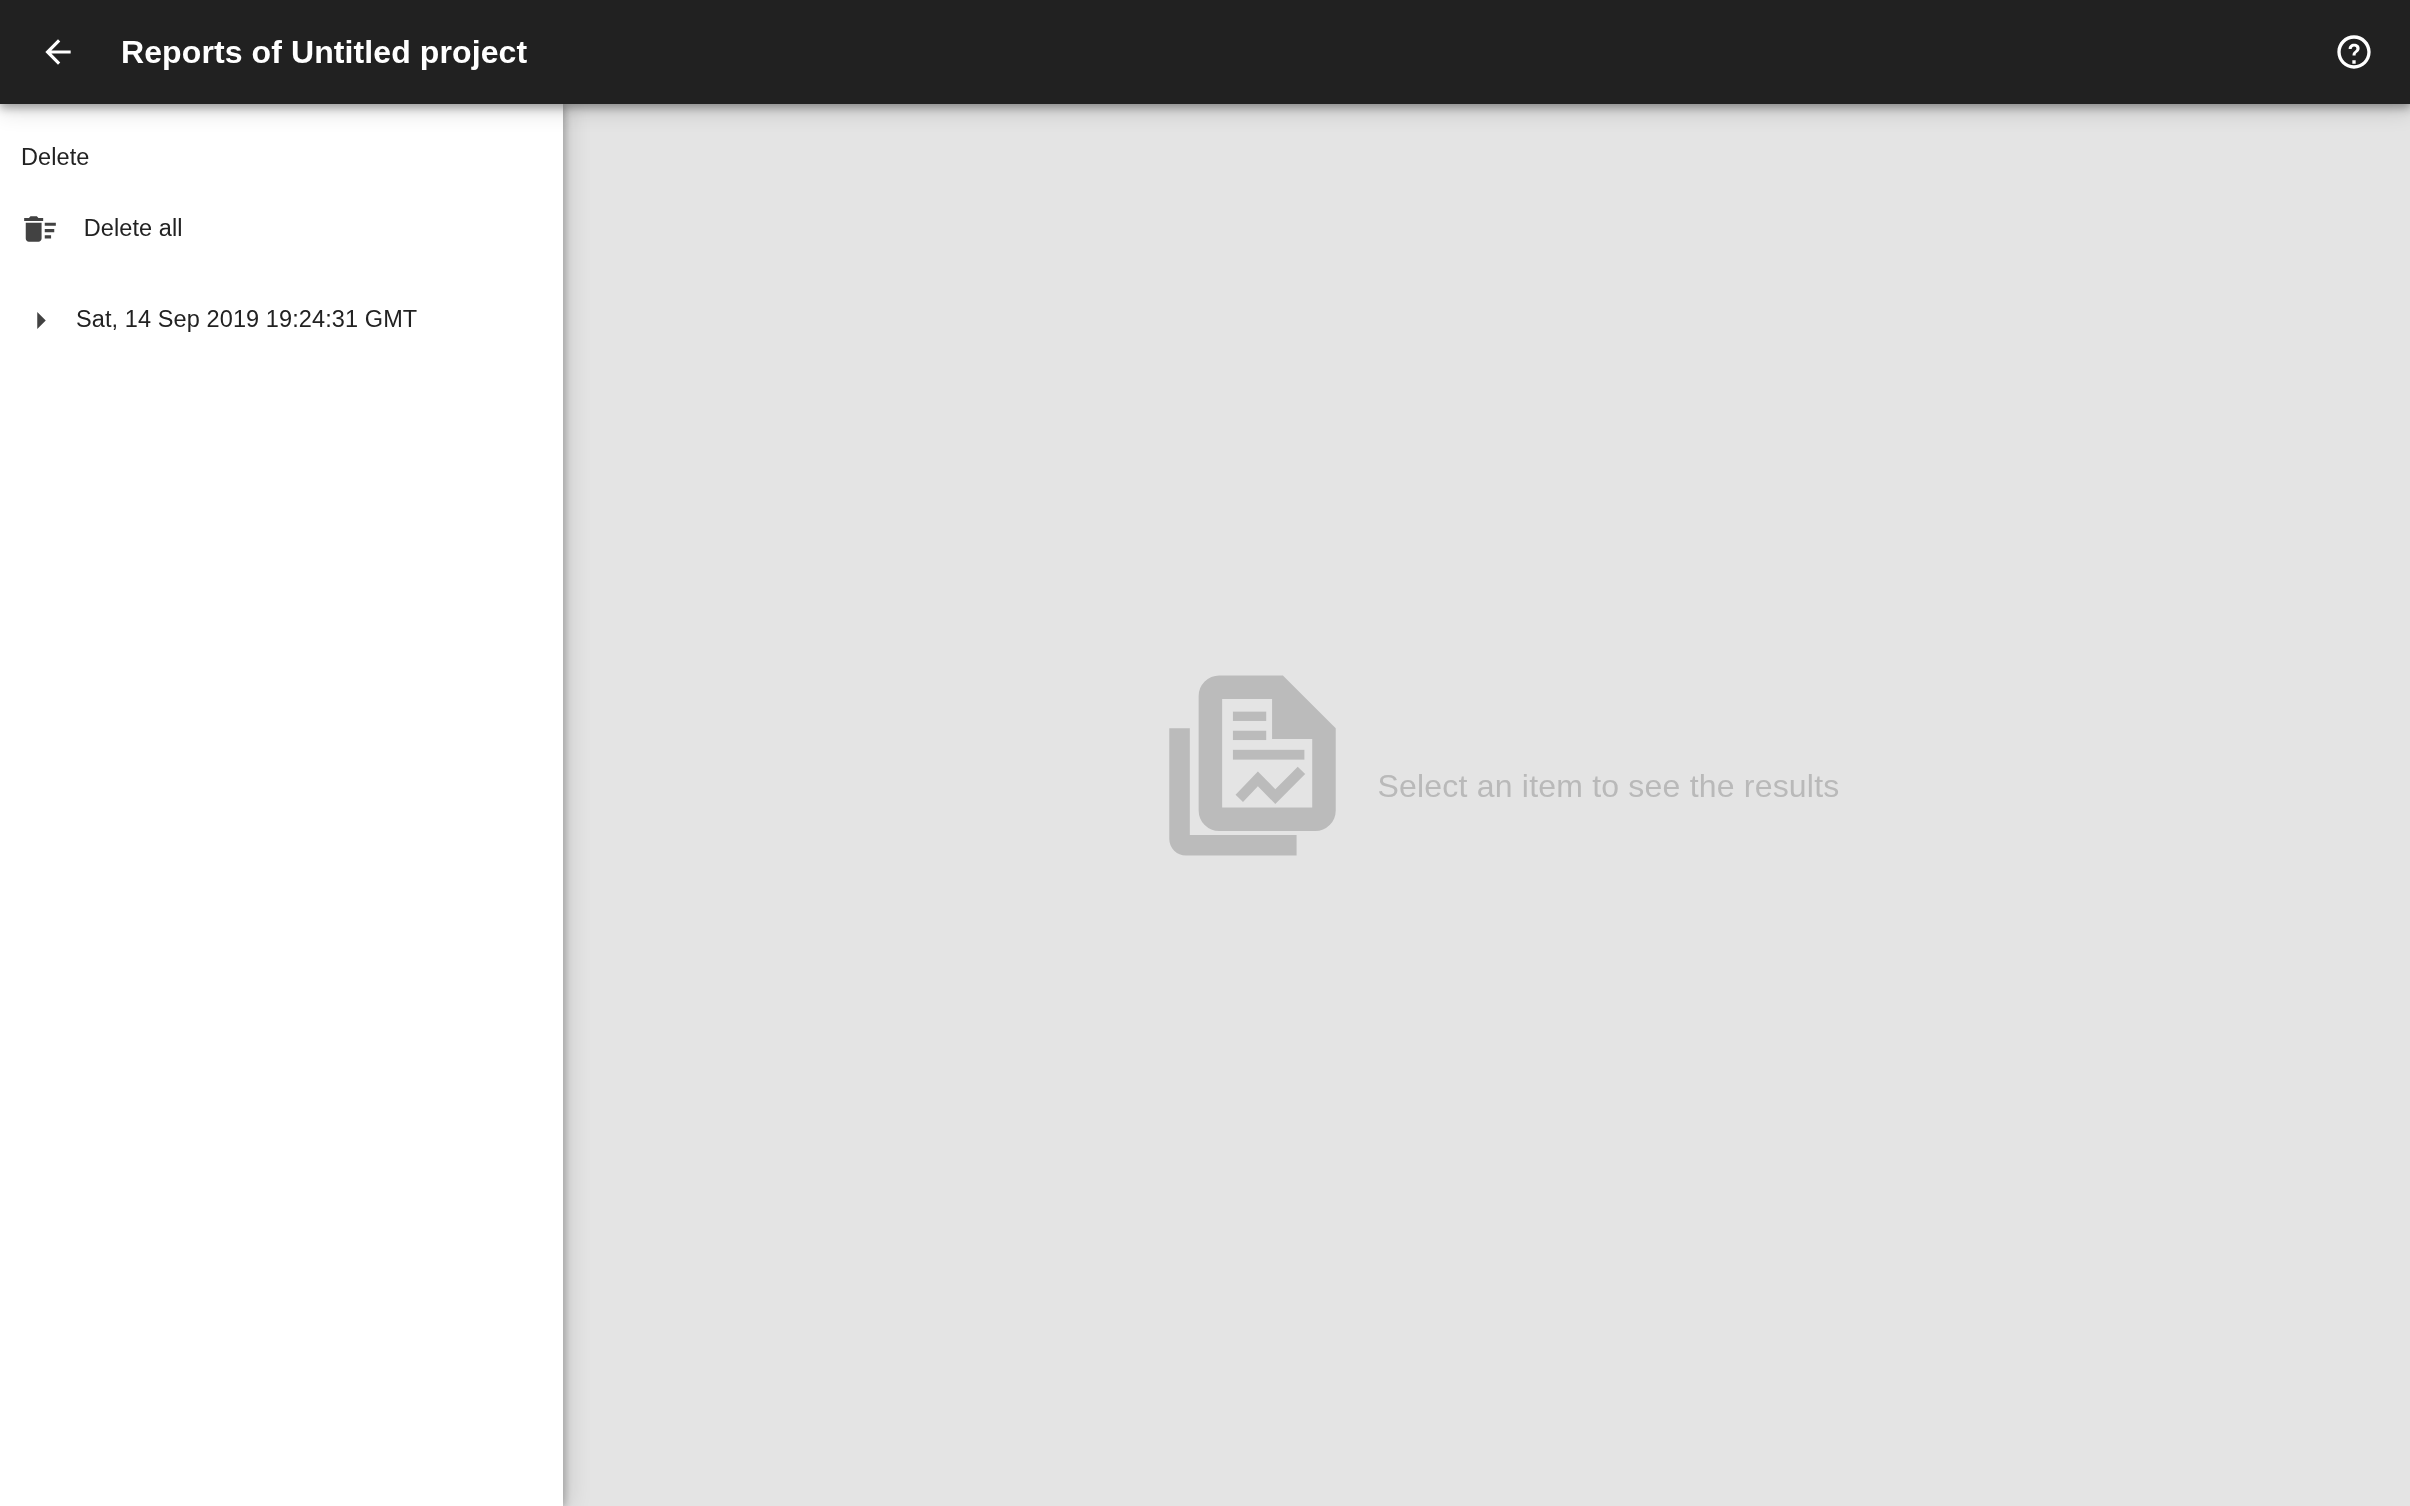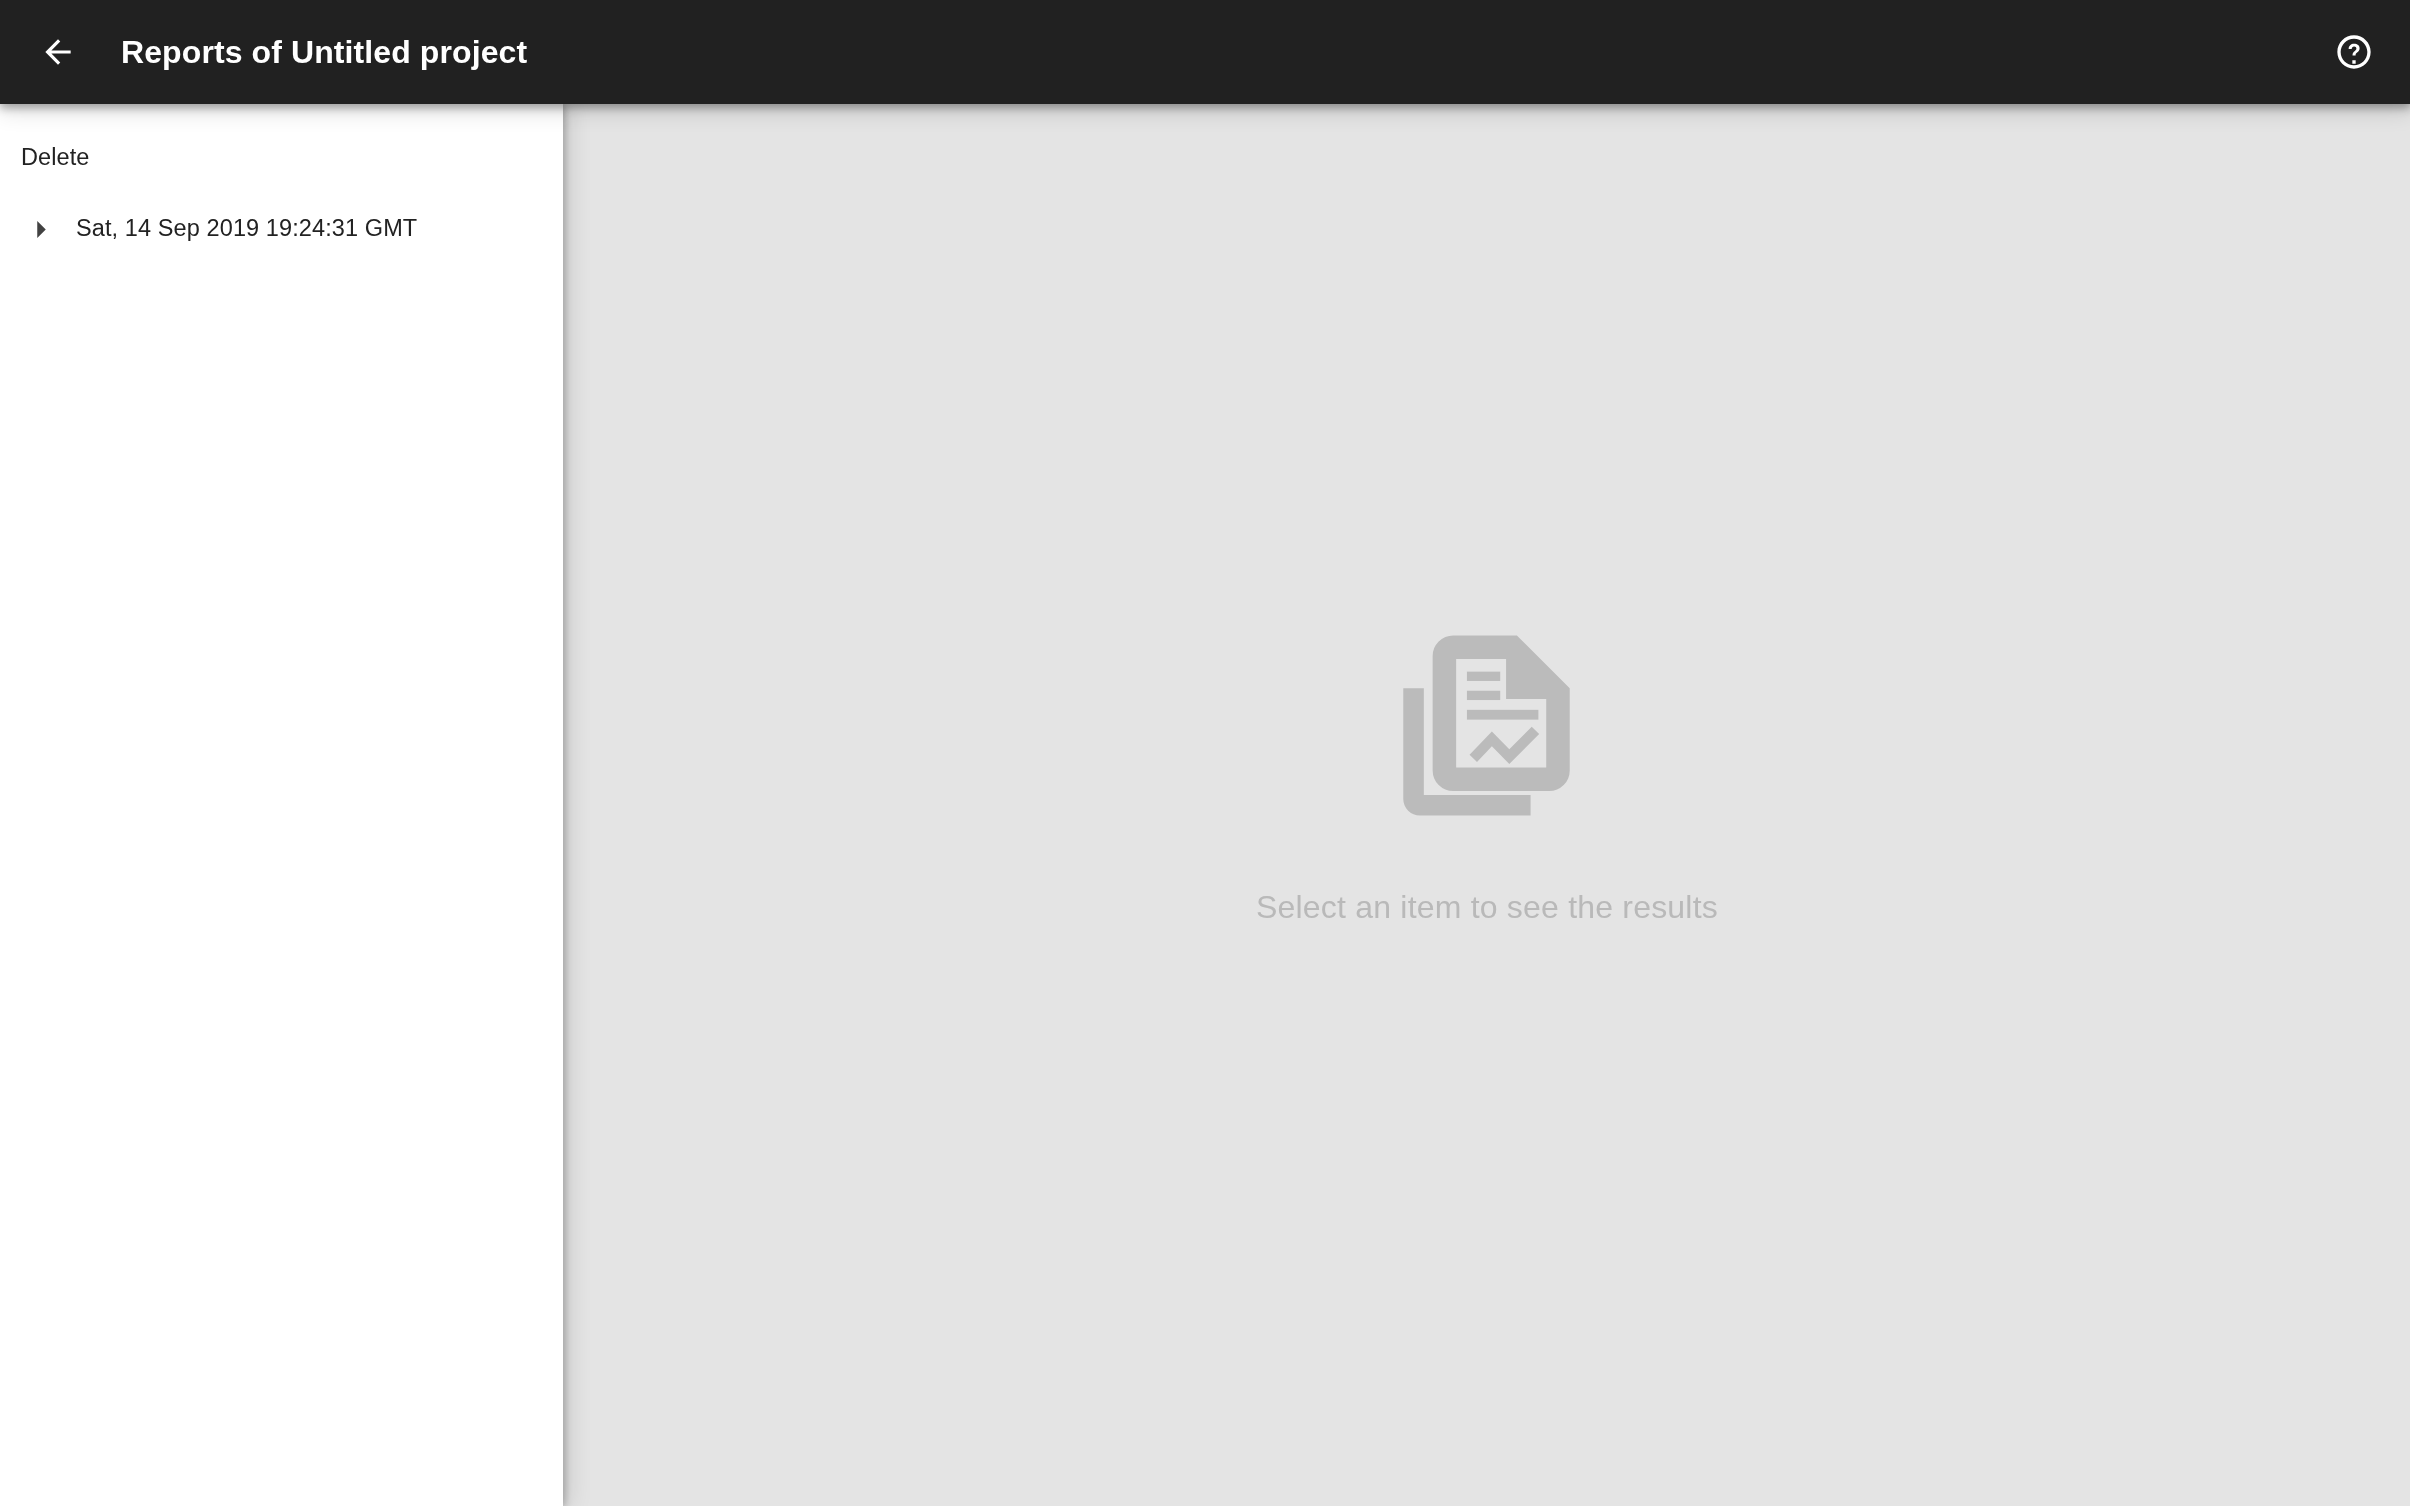--- a/index.html
+++ b/index.html
@@ -140,21 +140,21 @@
     position: relative;
     flex: 1 1 auto;
     background: #e4e4e4;
     display: flex;
     align-items: center;
     justify-content: center;
     min-width: 0;
   }
   .empty-state {
     display: flex;
-    flex-direction: column;
+    flex-direction: row;
     align-items: center;
     transform: translateY(-40px);
     gap: 8px;
   }
   .empty-icon {
     width: 235px;
     height: 235px;
     display: block;
   }
   .empty-text {
@@ -193,20 +193,28 @@
     </div>
   </div>
 
   <div class="body">
 
     <div class="sidebar">
       <div class="sidebar-heading">Delete</div>
 
       <div class="sidebar-list">
 
+        <div class="sidebar-row action">
+          <span class="row-icon">
+            <svg width="38" height="38" viewBox="0 0 24 24" aria-hidden="true">
+              <path fill="#424242" d="M15 16h4v2h-4v-2zm0-8h7v2h-7V8zm0 4h6v2h-6v-2zM3 18c0 1.1.9 2 2 2h6c1.1 0 2-.9 2-2V8H3v10zM14 5h-3l-1-1H6L5 5H2v2h12V5z"></path>
+            </svg>
+          </span>
+          <span class="row-label">Delete all</span>
+        </div>
 
         <div class="sidebar-row tree">
           <span class="row-icon caret">
             <svg width="17" height="17" viewBox="0 0 10 16" aria-hidden="true">
               <path fill="#424242" d="M1 0 L9 8 L1 16 Z"></path>
             </svg>
           </span>
           <span class="row-label">Sat, 14 Sep 2019 19:24:31 GMT</span>
         </div>
 

